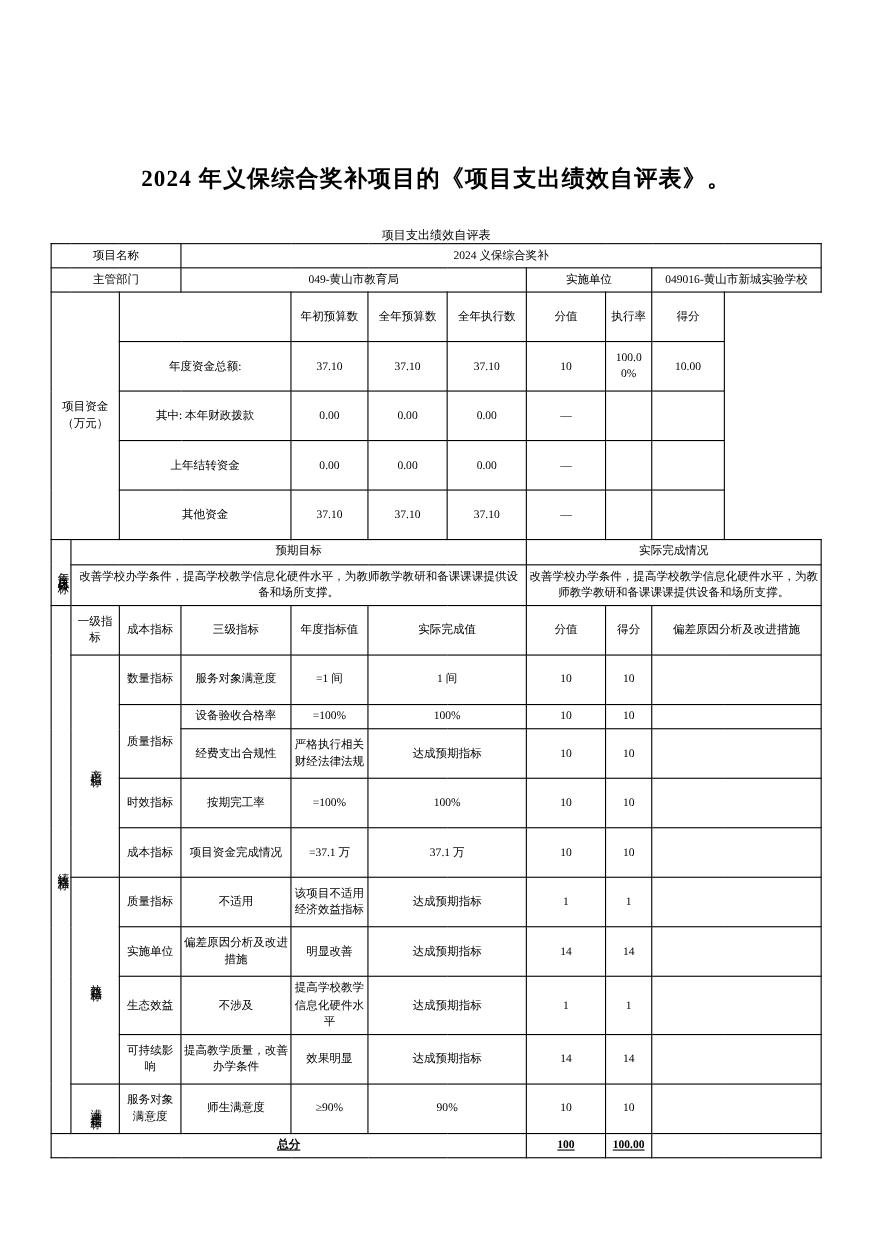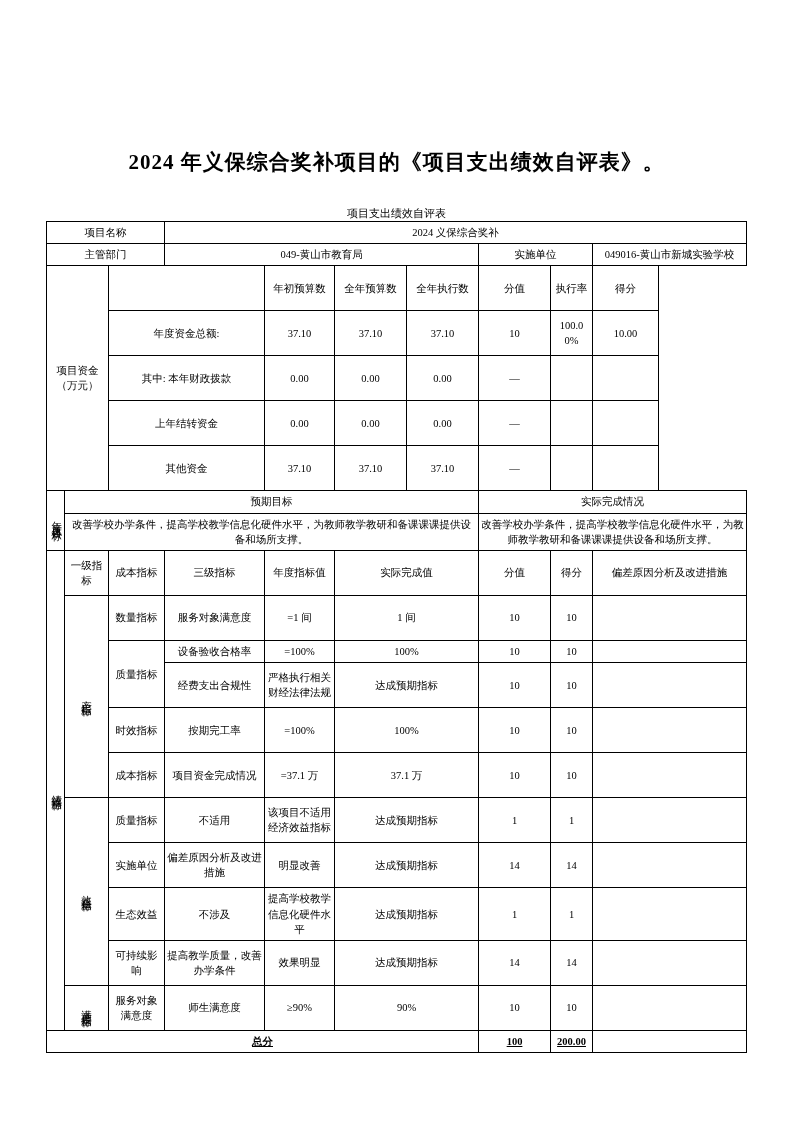--- a/index.html
+++ b/index.html
@@ -310,20 +310,20 @@
       <td>≥90%</td>
       <td colspan="2">90%</td>
       <td>10</td>
       <td>10</td>
       <td colspan="2"></td>
     </tr>
 
     <tr class="total-row">
       <td colspan="7">总分</td>
       <td>100</td>
-      <td>200.00</td>
+      <td>100.00</td>
       <td colspan="2"></td>
     </tr>
 
   </tbody>
     </table>
 
 </div>
 
 </body></html>

